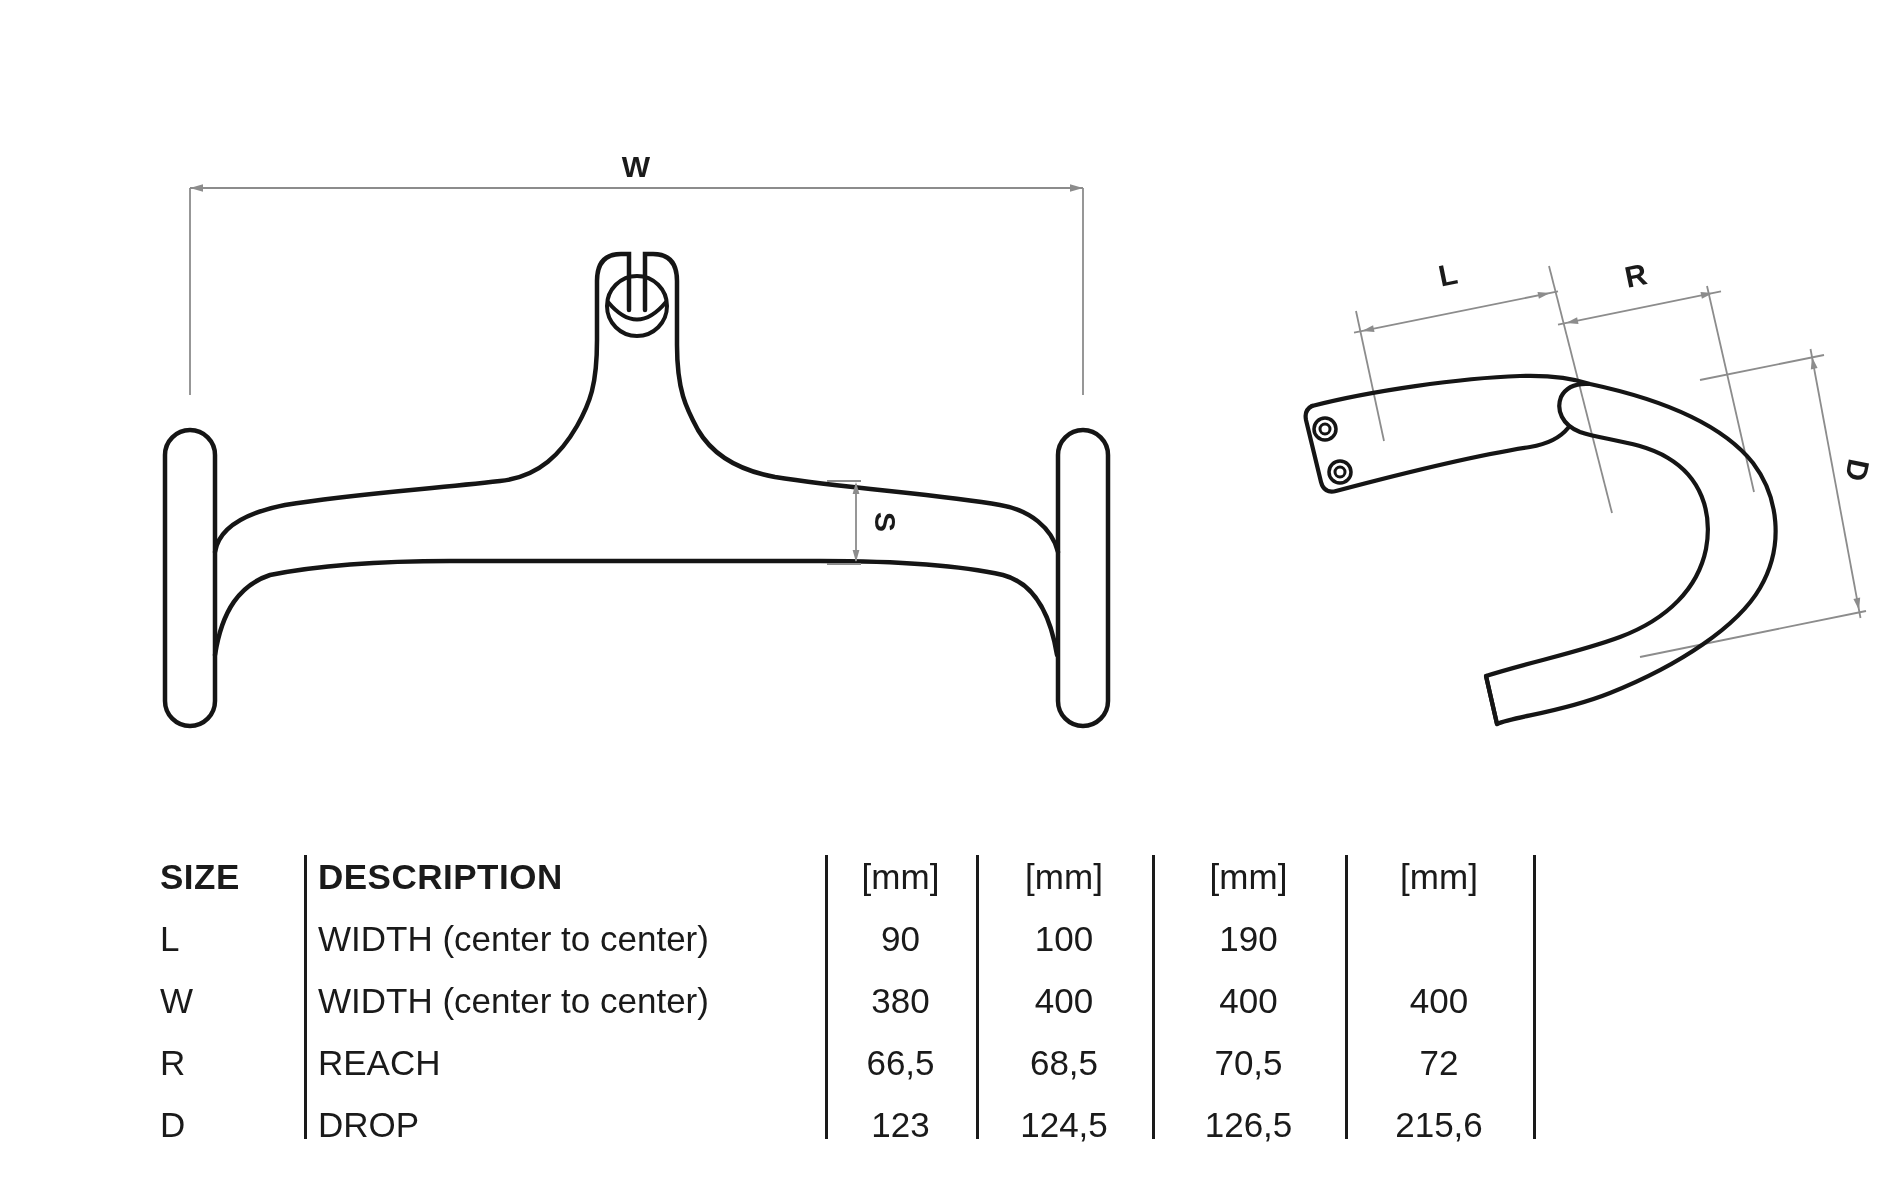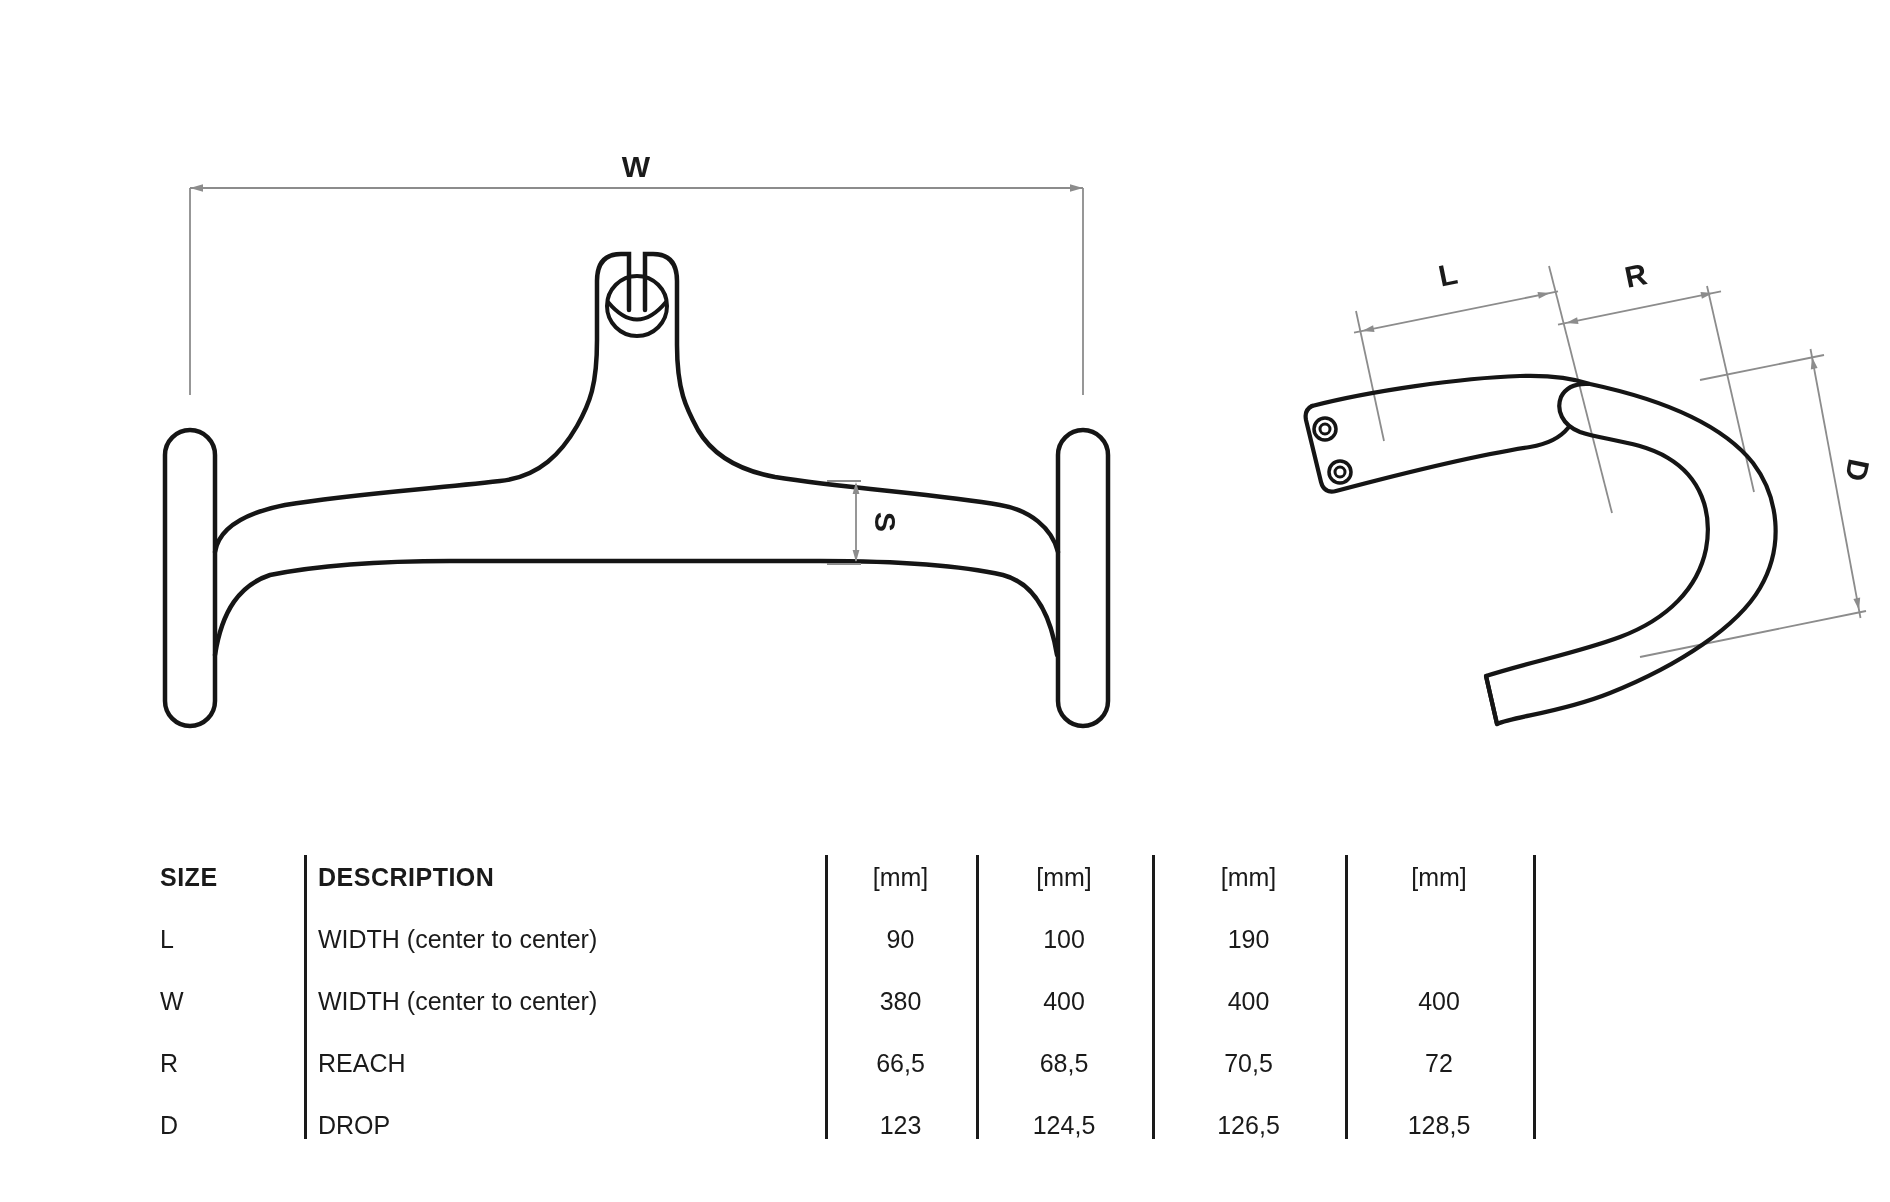--- a/index.html
+++ b/index.html
@@ -19,21 +19,21 @@
   }
   .drawing-layer { position:absolute; left:0; top:0; }
 
   
   .spec-table { position:absolute; left:158px; top:846px; width:1378px; height:292px; }
   .t-row {
     display:grid;
     grid-template-columns:146px 521px 151px 176px 193px 188px;
     height:62px;
     align-items:center;
-    font-size:25px;
+    font-size:35px;
     line-height:62px;
     white-space:nowrap;
   }
   .c-size { padding-left:2px; text-align:left; }
   .c-desc { padding-left:14px; text-align:left; }
   .c-val  { text-align:center; }
   .t-row.header .c-size,
   .t-row.header .c-desc { font-weight:bold; letter-spacing:0.5px; }
   .divider {
     position:absolute; top:9px;
@@ -198,21 +198,21 @@
     <div class="c-val">70,5</div>
     <div class="c-val">72</div>
   </div>
 
   <div class="t-row">
     <div class="c-size">D</div>
     <div class="c-desc">DROP</div>
     <div class="c-val">123</div>
     <div class="c-val">124,5</div>
     <div class="c-val">126,5</div>
-    <div class="c-val">128,5</div>
+    <div class="c-val">215,6</div>
   </div>
 
   <div class="divider div-1"></div>
   <div class="divider div-2"></div>
   <div class="divider div-3"></div>
   <div class="divider div-4"></div>
   <div class="divider div-5"></div>
   <div class="divider div-6"></div>
 </div>
 

